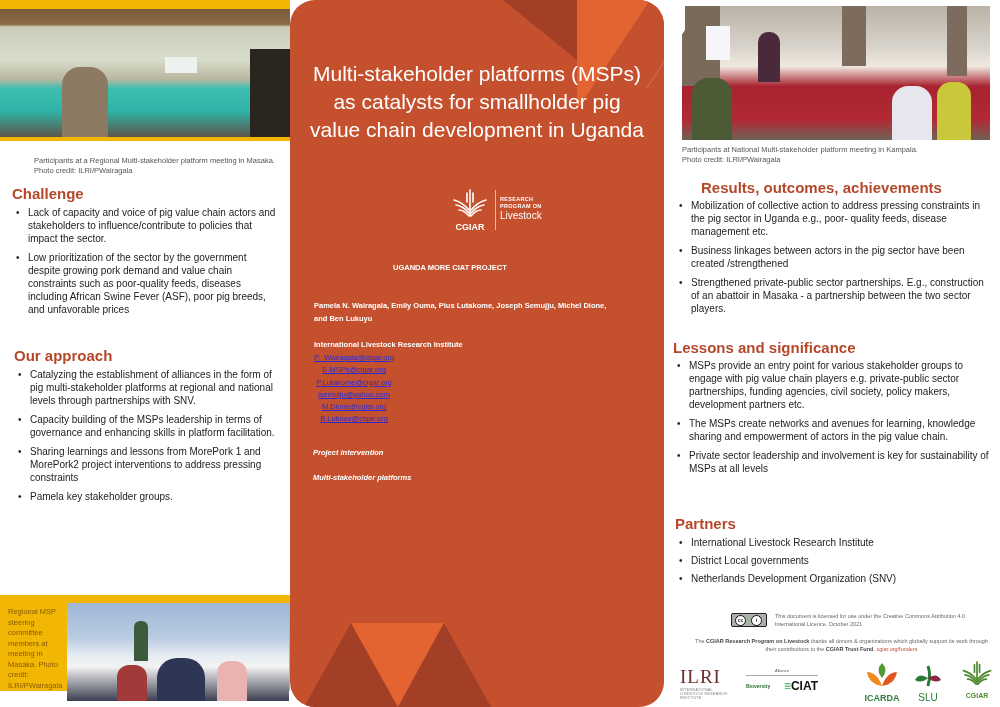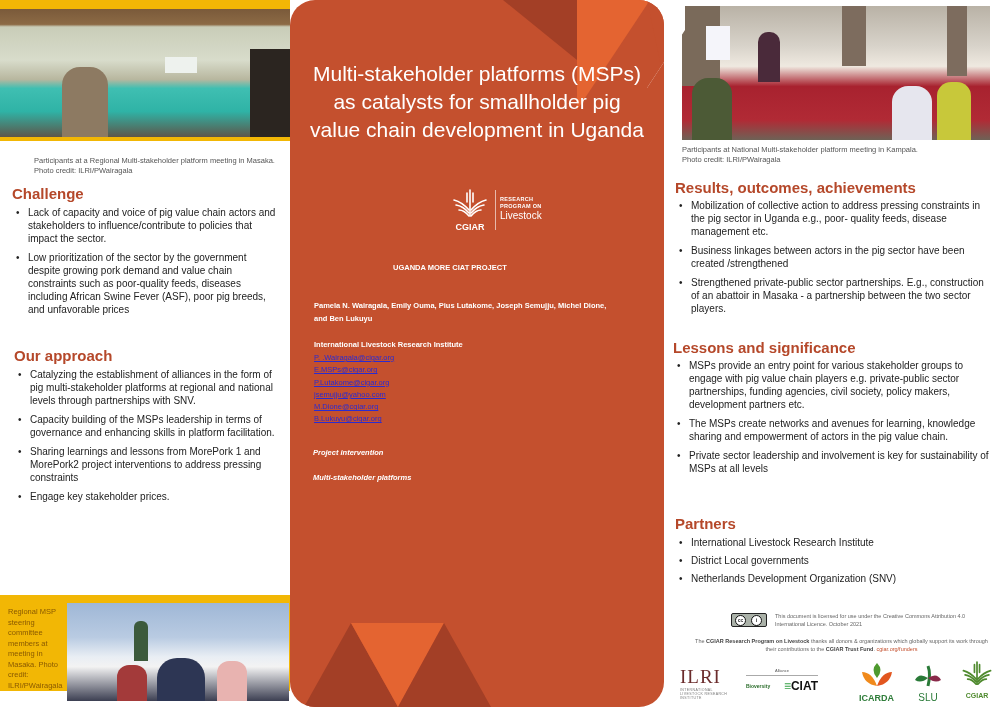--- a/index.html
+++ b/index.html
@@ -55,21 +55,21 @@
     .logo-block { position: absolute; left: 160px; top: 188px; width: 120px; height: 44px; }
     .logo-mark { position: absolute; left: 0; top: 0; width: 40px; height: 44px; color: #fff; text-align: center; }
     .logo-mark .cgiar { position: absolute; left: 0; bottom: 0; width: 40px; font-size: 9px; font-weight: bold; color: #fff; }
     .logo-divider { position: absolute; left: 45px; top: 2px; width: 1px; height: 40px; background: rgba(255,255,255,0.6); }
     .logo-text { position: absolute; left: 50px; top: 8px; color: #fff; }
     .logo-text .small { font-size: 5.5px; font-weight: bold; line-height: 7px; letter-spacing: 0.3px; }
     .logo-text .big { font-size: 10px; line-height: 12px; }
     .project { position: absolute; left: 103px; top: 263px; color: #fff; font-size: 7.5px; font-weight: bold; }
     .authors { position: absolute; left: 24px; top: 300px; width: 300px; color: #fff; font-size: 7.5px; font-weight: bold; line-height: 12.5px; }
     .institute { position: absolute; left: 24px; top: 340px; color: #fff; font-size: 7.5px; font-weight: bold; }
-    .emails { position: absolute; left: 24px; top: 352px; }
+    .emails { position: absolute; left: 24px; top: 352px; text-align: center; }
     .emails a { display: block; color: #2b2bd0; font-size: 7.5px; line-height: 12.3px; text-decoration: underline; }
     .italic-label { position: absolute; left: 23px; color: #fff; font-size: 7.5px; font-weight: bold; font-style: italic; }
 
     
     .right-col { position: absolute; left: 664px; top: 0; width: 336px; height: 707px; background: #fff; border-radius: 19px; }
     .photo-top-right {
       position: absolute; left: 18px; top: 6px; width: 308px; height: 134px;
       background: linear-gradient(180deg, #b9b2a6 0%, #d8d3ca 30%, #efe9e0 45%, #a8222f 60%, #b12a35 85%, #6e6256 100%);
       overflow: hidden;
     }
@@ -77,21 +77,21 @@
     .photo-top-right .curtain2 { position: absolute; left: 160px; top: 0; width: 24px; height: 60px; background: #7d6c5e; }
     .photo-top-right .curtain3 { position: absolute; left: 265px; top: 0; width: 20px; height: 70px; background: #7d6c5e; }
     .photo-top-right .flip { position: absolute; left: 24px; top: 20px; width: 24px; height: 34px; background: #f5f5fa; }
     .photo-top-right .speaker { position: absolute; left: 76px; top: 26px; width: 22px; height: 50px; background: #4a2a3a; border-radius: 10px 10px 0 0; }
     .photo-top-right .sit1 { position: absolute; left: 10px; top: 72px; width: 40px; height: 62px; background: #4c5a36; border-radius: 16px 16px 0 0; }
     .photo-top-right .sit2 { position: absolute; left: 210px; top: 80px; width: 40px; height: 54px; background: #e6e6ee; border-radius: 16px 16px 0 0; }
     .photo-top-right .sit3 { position: absolute; left: 255px; top: 76px; width: 34px; height: 58px; background: #c8c83a; border-radius: 14px 14px 0 0; }
     .caption-top-right { position: absolute; left: 18px; top: 145px; width: 240px; }
 
     .results { position: absolute; left: 11px; top: 179px; width: 318px; }
-    .results .section-title { margin-bottom: 3px; }
+    .results .section-title { margin-bottom: 3px; margin-left: 26px; }
     .lessons { position: absolute; left: 9px; top: 339px; width: 318px; }
     .lessons .section-title { margin-bottom: 3px; }
     .partners { position: absolute; left: 11px; top: 515px; width: 318px; }
     .partners .section-title { margin-bottom: 4px; }
     .partners .bullets li { margin-bottom: 5px; }
 
     .license { position: absolute; left: 67px; top: 612px; width: 260px; height: 22px; }
     .cc-badge { position: absolute; left: 0; top: 1px; width: 36px; height: 14px; background: #aab1a8; border: 1px solid #222; border-radius: 2px; }
     .cc-badge span { position: absolute; top: 1px; width: 11px; height: 11px; border: 1.5px solid #111; border-radius: 50%; background: #fff; font-size: 5px; line-height: 8px; text-align: center; font-weight: bold; }
     .cc-badge .c1 { left: 3px; }
@@ -104,21 +104,21 @@
     .logos { position: absolute; left: 8px; top: 660px; width: 326px; height: 46px; }
     .logo-ilri { position: absolute; left: 8px; top: 6px; width: 50px; }
     .logo-ilri .big { font-size: 19px; color: #6b2c2c; letter-spacing: 1px; font-family: "Liberation Serif", serif; }
     .logo-ilri .sub { font-size: 3.5px; color: #777; line-height: 4px; letter-spacing: 0.4px; }
     .logo-alliance { position: absolute; left: 74px; top: 8px; width: 72px; }
     .logo-alliance .top { font-size: 4px; color: #555; text-align: center; border-bottom: 1px solid #aaa; padding-bottom: 2px; }
     .logo-alliance .row { display: flex; justify-content: space-between; align-items: center; margin-top: 3px; }
     .logo-alliance .bio { font-size: 5px; color: #2a6c2a; font-weight: bold; }
     .logo-alliance .ciat { font-size: 12px; color: #111; font-weight: bold; }
     .logo-alliance .ciat .e { color: #3aa34a; }
-    .logo-icarda { position: absolute; left: 170px; top: 2px; width: 52px; text-align: right; }
+    .logo-icarda { position: absolute; left: 184px; top: 2px; width: 52px; text-align: center; }
     .logo-icarda .txt { font-size: 9px; font-weight: bold; color: #2f7d3a; margin-top: 1px; }
     .logo-slu { position: absolute; left: 238px; top: 4px; width: 36px; text-align: center; }
     .logo-slu .txt { font-size: 10px; font-weight: normal; color: #2a7a38; }
     .logo-cgiar2 { position: absolute; left: 286px; top: 0; width: 38px; text-align: center; }
     .logo-cgiar2 .txt { font-size: 7px; font-weight: bold; color: #4f8a2e; }
   </style>
 </head>
 <body>
 
 <div class="left-col">
@@ -138,21 +138,21 @@
       <li>Low prioritization of the sector by  the government despite  growing pork demand and value chain constraints such as poor-quality feeds, diseases including African Swine Fever (ASF), poor pig breeds, and unfavorable prices</li>
     </ul>
   </div>
 
   <div class="approach">
     <div class="section-title">Our approach</div>
     <ul class="bullets">
       <li>Catalyzing the establishment of alliances in the form of pig multi-stakeholder platforms at regional and national levels through partnerships with SNV.</li>
       <li>Capacity building of the MSPs leadership in terms of governance and enhancing skills in platform facilitation.</li>
       <li>Sharing learnings and lessons from MorePork 1 and MorePork2 project interventions to address pressing constraints</li>
-      <li>Engage key stakeholder prices.</li>
+      <li>Pamela key stakeholder groups.</li>
     </ul>
   </div>
 
   <div class="bottom-left">
     <div class="cap">Regional MSP steering committee members at meeting in Masaka. Photo credit: ILRI/PWairagala</div>
     <div class="pic">
       <div class="stand"></div>
       <div class="p2"></div>
       <div class="p1"></div>
       <div class="p3"></div>

